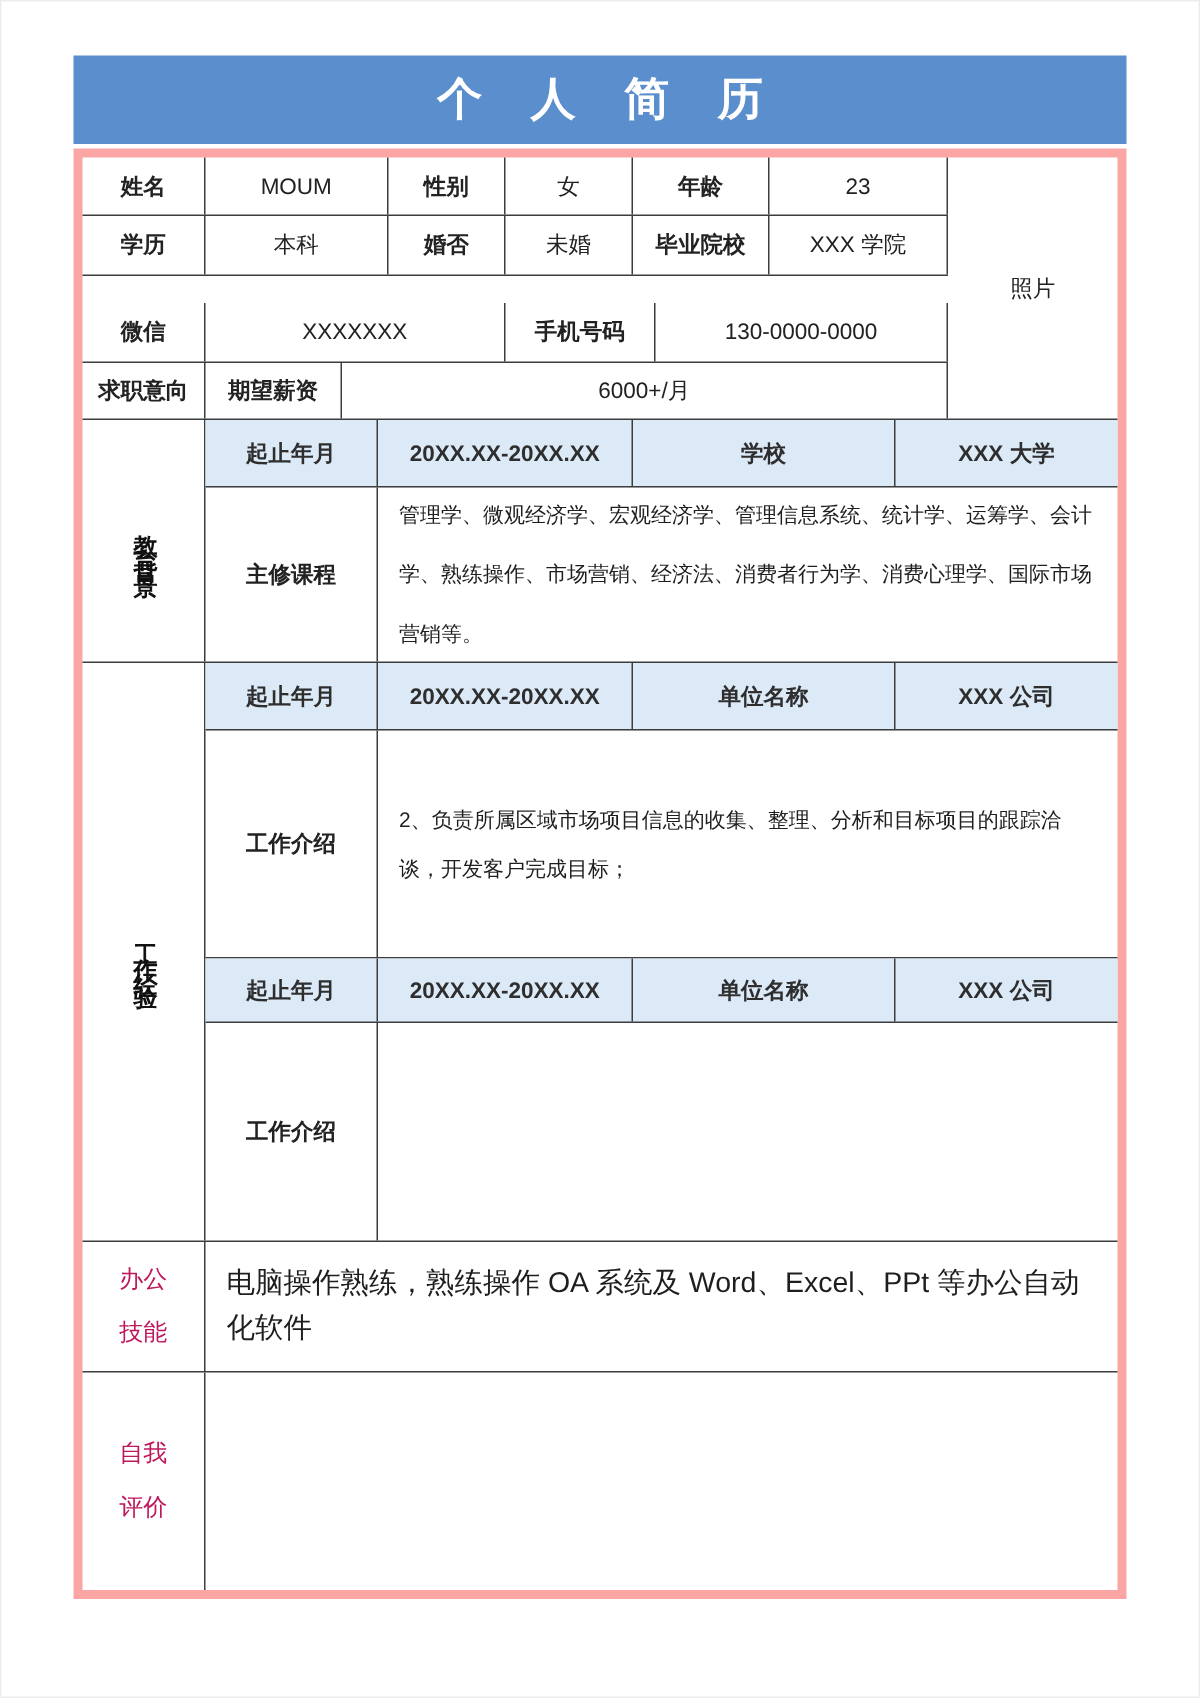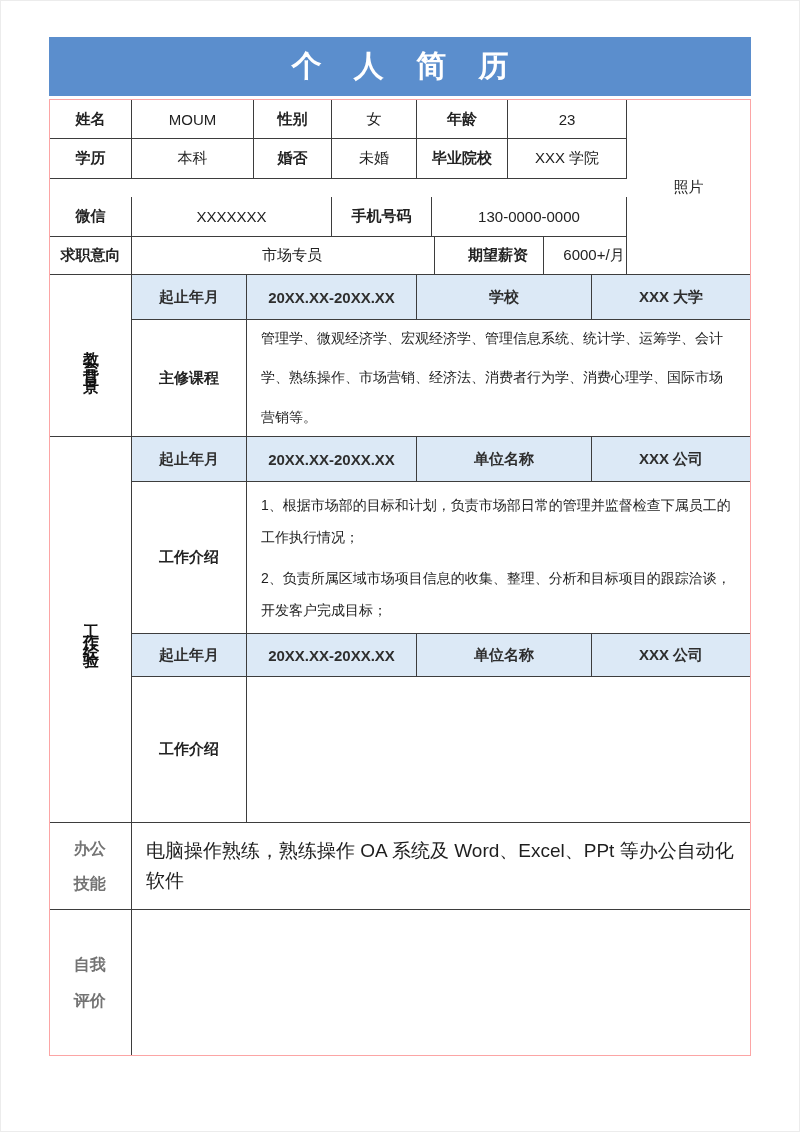--- a/index.html
+++ b/index.html
@@ -17,21 +17,21 @@
   .title-bar {
     height:59px;
     background:var(--header-bg,#5b8ecd);
     color:#ffffff;
     display:flex; align-items:center; justify-content:center;
     font-size:30px; font-weight:bold; letter-spacing:12px;
     padding-left:12px; 
   }
   .resume {
     margin-top:3px;
-    border:1px solid #fca5a5;
+    border:6px solid #fca5a5;
     background:#ffffff;
   }
   .band { display:flex; border-bottom:1px solid #3d3d3d; }
   .band:last-child { border-bottom:none; }
   .col { display:flex; flex-direction:column; }
   .row { display:flex; border-bottom:1px solid #3d3d3d; }
   .row:last-child { border-bottom:none; }
   .c {
     border-right:1px solid #3d3d3d;
     display:flex; align-items:center; justify-content:center;
@@ -41,23 +41,23 @@
   .grow { flex:1; }
   .b { font-weight:bold; }
   .blue { background:var(--row-bg,#dce9f6); }
   .blue .c { font-weight:bold; color:#2e2e2e; }
   .vlabel-cell { width:82px; }
   .vtext {
     writing-mode:vertical-lr; text-orientation:upright;
     font-weight:bold; font-size:16px; letter-spacing:9px; color:#111;
   }
   .sq-label {
-    display:block; width:2.1em; text-align:left;
-    font-weight:bold; font-size:16px; line-height:2.2;
-    word-break:break-all; color:#737373;
+    display:block; width:2.1em; text-align:center;
+    font-weight:normal; font-size:16px; line-height:2.2;
+    word-break:break-all; color:#be185d;
   }
   .content {
     justify-content:flex-start; text-align:left;
     font-size:14px; color:#1e1e1e;
     padding:8px 14px;
   }
   .content-col {
     flex-direction:column; align-items:flex-start; justify-content:center;
   }
   .courses { line-height:2.8; }
@@ -91,23 +91,22 @@
           <div class="c" style="width:85px;">未婚</div>
           <div class="c b" style="width:91px;">毕业院校</div>
           <div class="c grow">XXX 学院</div>
         </div>
         <div class="row" style="height:44px;margin-top:18px;">
           <div class="c b" style="width:82px;">微信</div>
           <div class="c" style="width:200px;">XXXXXXX</div>
           <div class="c b" style="width:100px;">手机号码</div>
           <div class="c grow">130-0000-0000</div>
         </div>
-        <div class="row" style="height:42px;gap:18px;">
+        <div class="row" style="height:42px;">
           <div class="c b" style="width:82px;">求职意向</div>
-          <div class="c" style="width:285px;">市场专员</div>
           <div class="c b" style="width:91px;">期望薪资</div>
           <div class="c grow">6000+/月</div>
         </div>
       </div>
       <div class="c nr grow">照片</div>
     </div>
 
     <div class="band">
       <div class="c vlabel-cell">
         <span class="vtext">教育背景</span>
@@ -133,21 +132,20 @@
       <div class="col grow">
         <div class="row blue" style="height:45px;">
           <div class="c" style="width:115px;">起止年月</div>
           <div class="c" style="width:170px;">20XX.XX-20XX.XX</div>
           <div class="c" style="width:175px;">单位名称</div>
           <div class="c nr grow">XXX 公司</div>
         </div>
         <div class="row" style="height:152px;">
           <div class="c b" style="width:115px;">工作介绍</div>
           <div class="c nr grow content content-col desc">
-            <p>1、根据市场部的目标和计划，负责市场部日常的管理并监督检查下属员工的工作执行情况；</p>
             <p>2、负责所属区域市场项目信息的收集、整理、分析和目标项目的跟踪洽谈，开发客户完成目标；</p>
           </div>
         </div>
         <div class="row blue" style="height:43px;">
           <div class="c" style="width:115px;">起止年月</div>
           <div class="c" style="width:170px;">20XX.XX-20XX.XX</div>
           <div class="c" style="width:175px;">单位名称</div>
           <div class="c nr grow">XXX 公司</div>
         </div>
         <div class="row" style="height:145px;">

